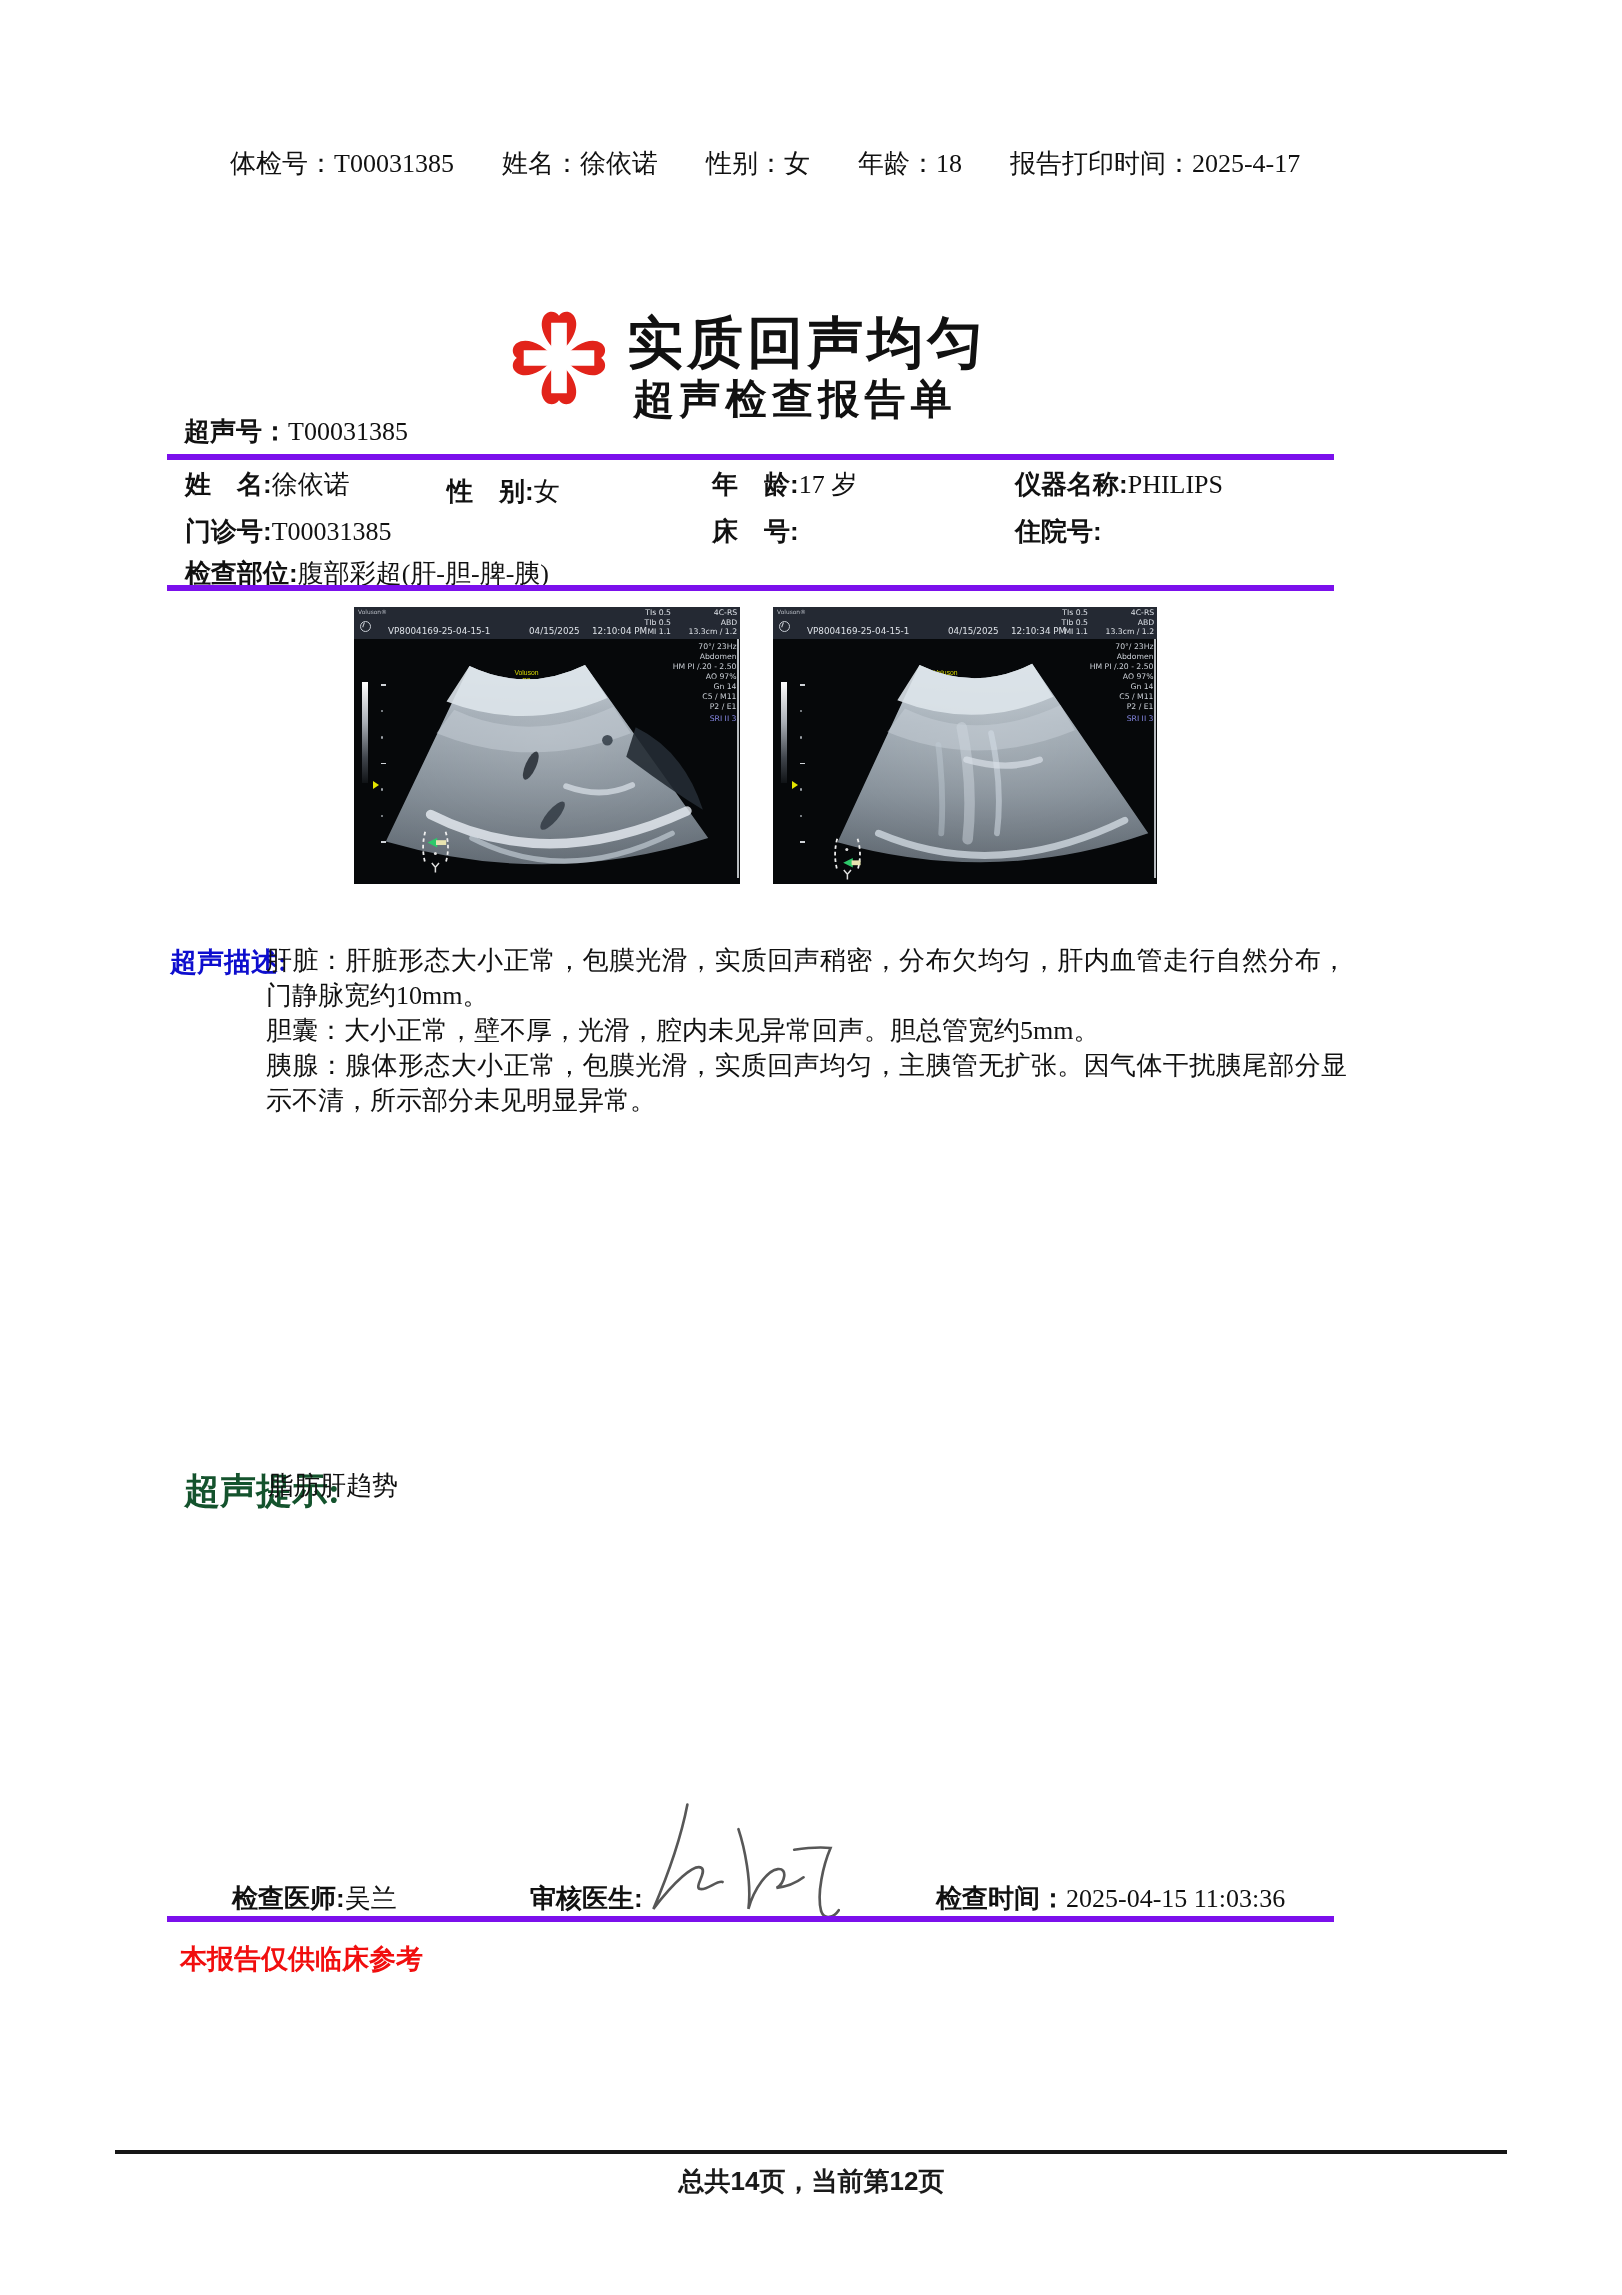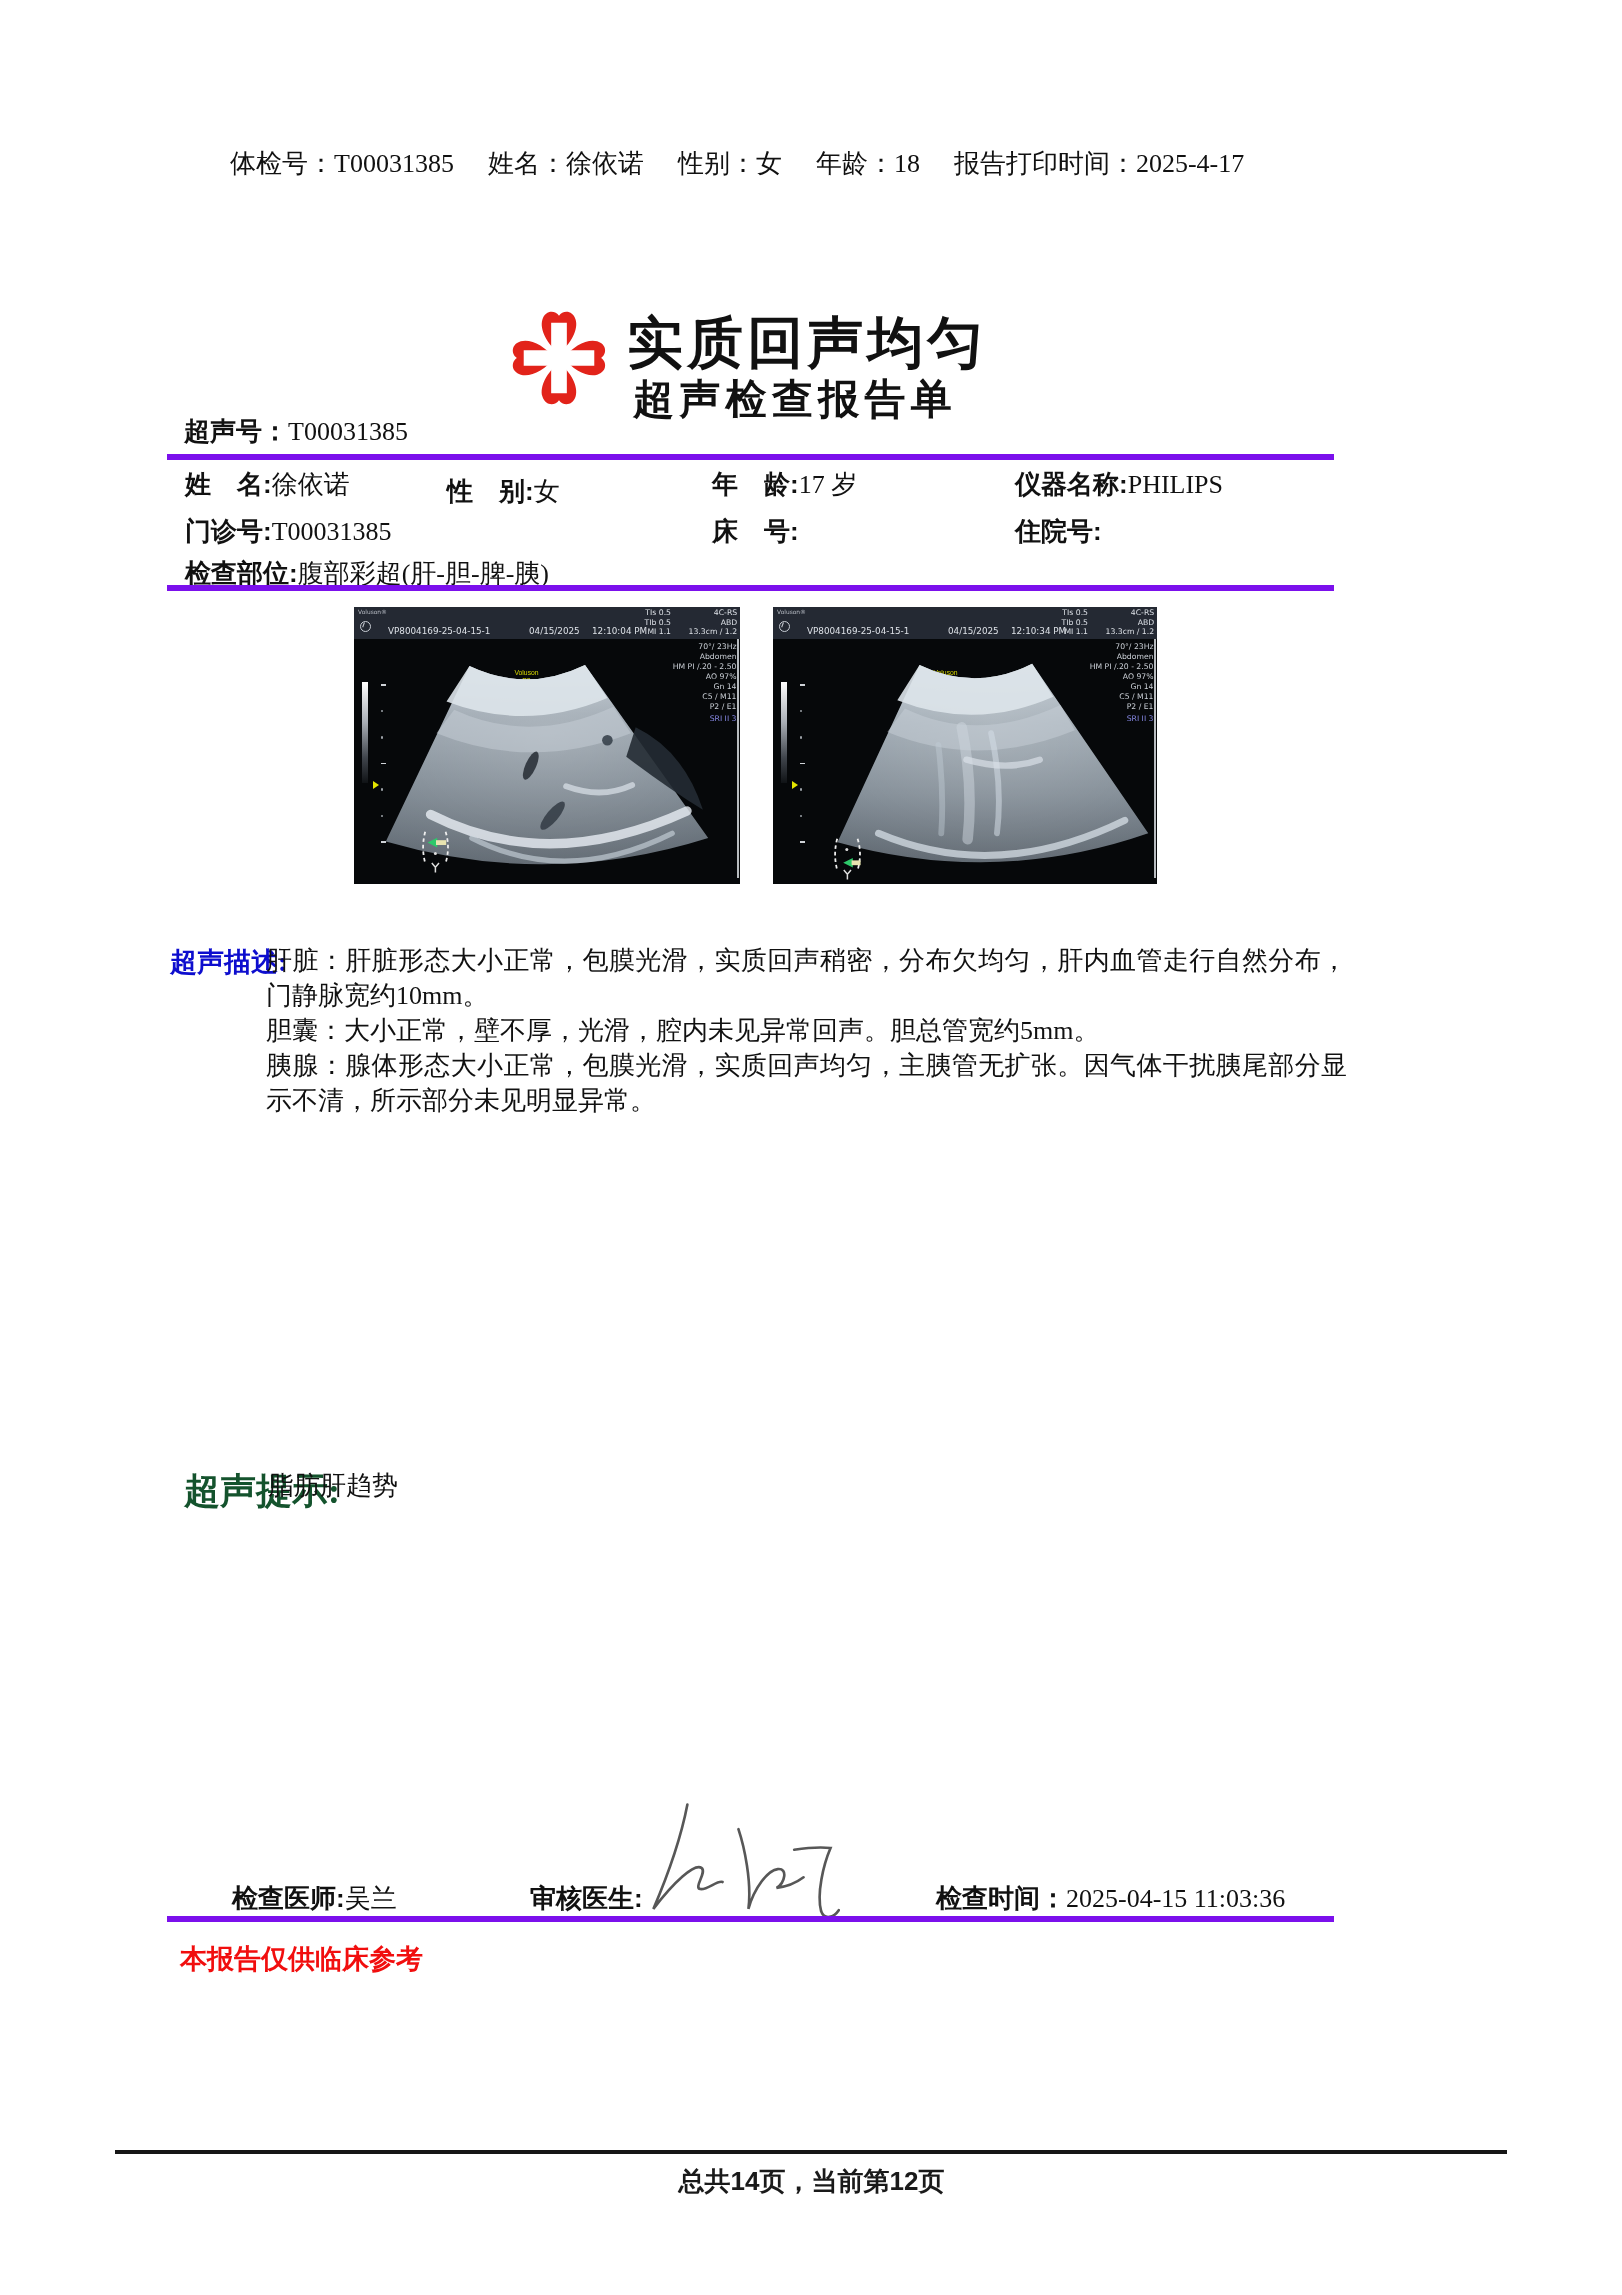--- a/index.html
+++ b/index.html
@@ -6,21 +6,21 @@
   body{
     width:1623px;height:2295px;position:relative;background:#ffffff;
     font-family:"Liberation Serif","DejaVu Serif",serif;color:#111;
     overflow:hidden;
   }
   .abs{position:absolute;}
   .sans{font-family:"Liberation Sans","DejaVu Sans",sans-serif;}
   b,.lbl{font-family:"Liberation Sans","DejaVu Sans",sans-serif;font-weight:bold;}
 
   
-  .topline{left:230px;top:146px;font-size:26px;display:flex;gap:34px;white-space:nowrap;align-items:center;}
+  .topline{left:230px;top:146px;font-size:26px;display:flex;gap:48px;white-space:nowrap;align-items:center;}
 
   
   .logo{left:510px;top:306px;width:98px;height:104px;}
   .hosp-name{left:627px;top:315px;font-size:56px;font-weight:bold;letter-spacing:4.1px;line-height:1;}
   .hosp-sub{left:633px;top:379px;font-size:41px;font-weight:bold;letter-spacing:5.3px;line-height:1;}
 
   
   .repno{left:184px;top:414px;font-size:26px;}
   .pline{left:167px;width:1167px;height:5.9px;background:#7B10EC;}
   .pl1{top:454px;} .pl2{top:585px;} .pl3{top:1916px;}

